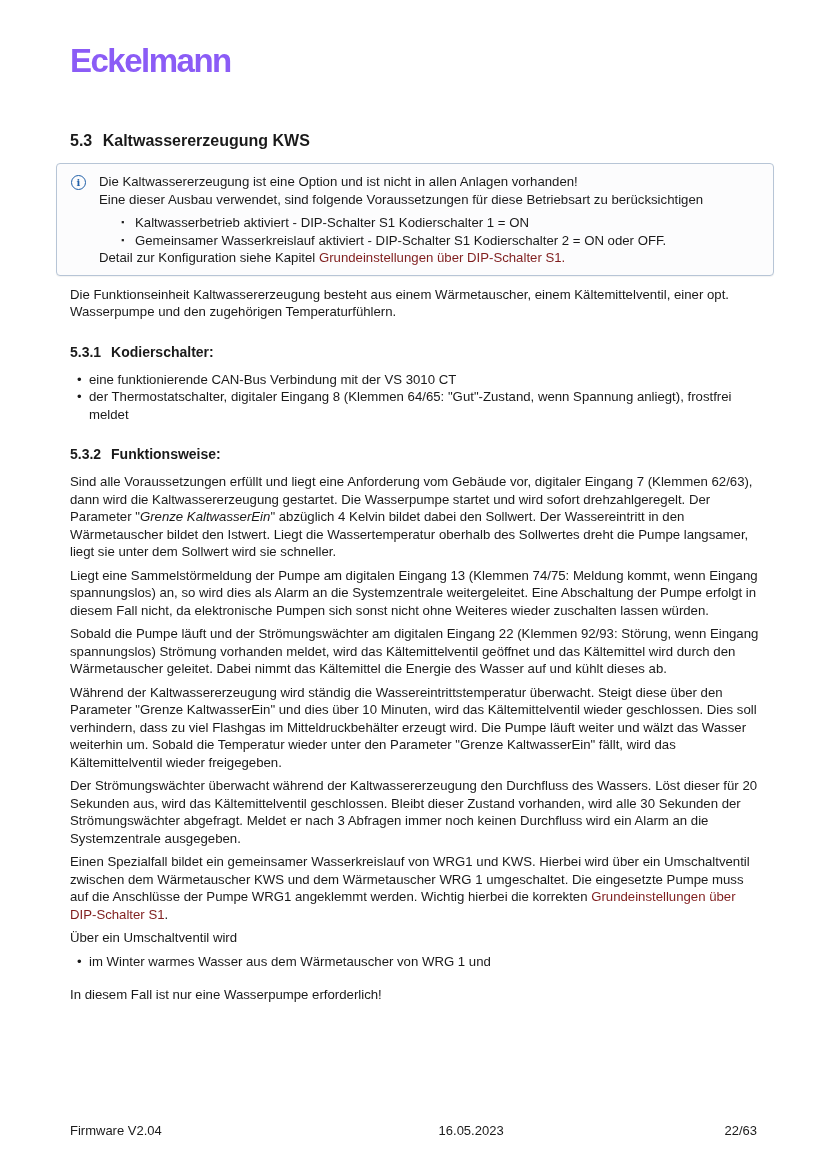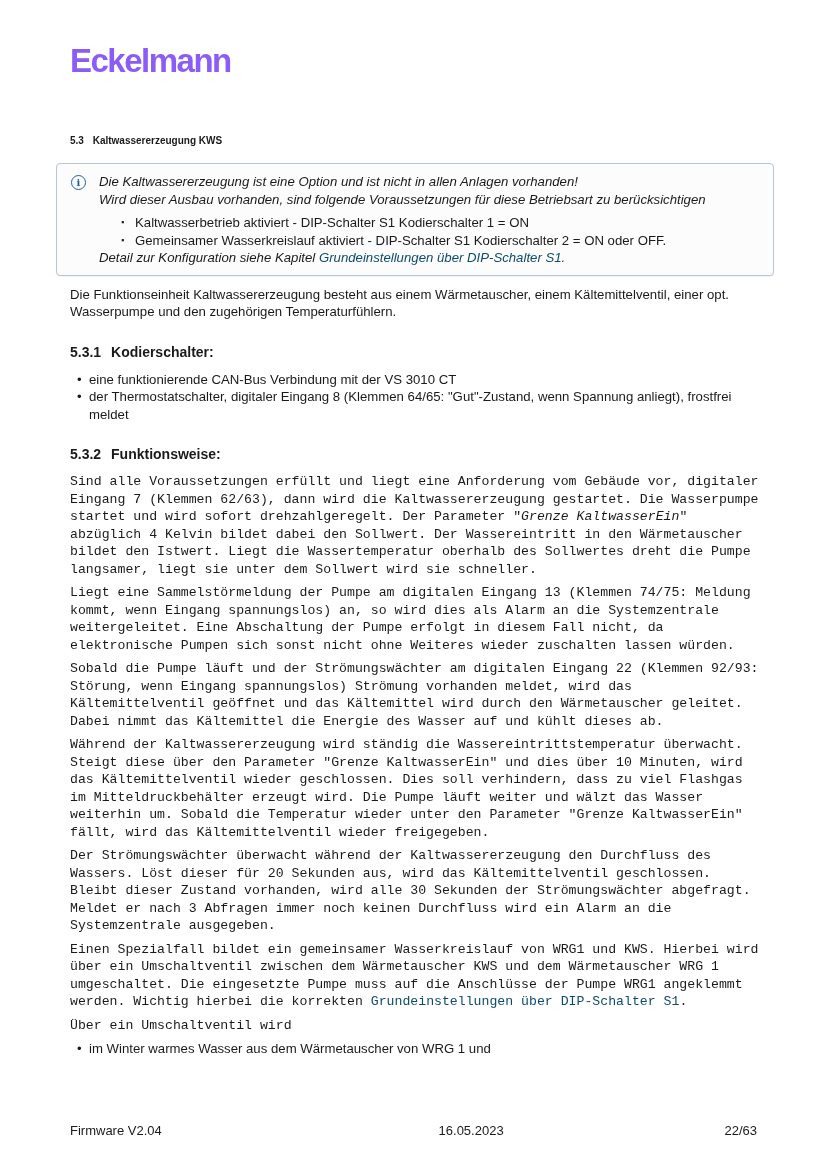--- a/index.html
+++ b/index.html
@@ -6,40 +6,40 @@
   body {
     width: 827px; height: 1169px; position: relative; overflow: hidden;
     font-family: "Liberation Sans", sans-serif; color: #1a1a1a;
   }
   .logo {
     position: absolute; left: 70px; top: 42px;
     font-family: "Liberation Sans", sans-serif; font-weight: bold;
     font-size: 33px; letter-spacing: -1.5px; color: #8b5cf6;
   }
   .content { position: absolute; left: 70px; top: 132px; width: 690px; font-size: 13.2px; line-height: 17.5px; }
-  h2 { font-size: 10px; font-weight: bold; margin: 0 0 13px 0; line-height: 18px; }
+  h2 { font-size: 16px; font-weight: bold; margin: 0 0 13px 0; line-height: 18px; }
   h3 { font-size: 14px; font-weight: bold; margin: 22px 0 10px 0; line-height: 18px; }
   .sec-num { margin-right: 6px; }
   .note {
     border: 1px solid #b7c5d6; border-radius: 4px; background: #fcfcfd;
     padding: 9px 12px 8px 42px; position: relative; margin: 0 -14px 0 -14px;
     box-shadow: 0 1px 1px rgba(0,0,0,0.05);
   }
   .info-icon {
     position: absolute; left: 14px; top: 11px; width: 13px; height: 13px;
     border: 1.6px solid #1f5fa8; border-radius: 50%;
     color: #1f5fa8; font-size: 10px; font-weight: bold; line-height: 13px; text-align: center;
     font-family: "DejaVu Serif", serif;
   }
-  .note p { margin: 0; font-style: italic; }
+  .note p { margin: 0; }
   .note ul { margin: 6px 0 0 0; padding-left: 22px; list-style: none; }
   .note ul li { position: relative; padding-left: 14px; }
   .note ul li::before { content: "▪"; position: absolute; left: 0; top: 0; font-size: 9px; }
-  a.link { color: #0c4a6e; text-decoration: none; }
-  p.body { margin: 5px 0 6px 0; font-family: Liberation Mono, monospace; }
+  a.link { color: #7f1d1d; text-decoration: none; }
+  p.body { margin: 5px 0 6px 0; }
   p.intro { margin: 10px 0 4px 0; }
   ul.bullets { margin: 0 0 0 0; padding-left: 19px; list-style: none; }
   ul.bullets li { position: relative; padding-left: 0; }
   ul.bullets li::before { content: "•"; position: absolute; left: -12px; top: 0; }
   .footer {
     position: absolute; top: 1123px; left: 70px; width: 687px;
     font-size: 13px; display: flex; justify-content: space-between;
   }
 </style>
 </head>
@@ -49,21 +49,21 @@
 
 <div class="content">
   <h2>
     <span class="sec-num">5.3</span>
     <span>Kaltwassererzeugung KWS</span>
   </h2>
 
   <div class="note">
     <span class="info-icon">i</span>
     <p>Die Kaltwassererzeugung ist eine Option und ist nicht in allen Anlagen vorhanden!</p>
-    <p>Wird dieser Ausbau vorhanden, sind folgende Voraussetzungen für diese Betriebsart zu berücksichtigen</p>
+    <p>Eine dieser Ausbau verwendet, sind folgende Voraussetzungen für diese Betriebsart zu berücksichtigen</p>
     <ul>
       <li>Kaltwasserbetrieb aktiviert - DIP-Schalter S1 Kodierschalter 1 = ON</li>
       <li>Gemeinsamer Wasserkreislauf aktiviert - DIP-Schalter S1 Kodierschalter 2 = ON oder OFF.</li>
     </ul>
     <p><span>Detail zur Konfiguration siehe Kapitel </span><a class="link">Grundeinstellungen über DIP-Schalter S1.</a></p>
   </div>
 
   <p class="intro">Die Funktionseinheit Kaltwassererzeugung besteht aus einem Wärmetauscher, einem Kältemittelventil, einer opt. Wasserpumpe und den zugehörigen Temperaturfühlern.</p>
 
   <h3>
@@ -83,19 +83,20 @@
   <p class="body"><span>Sind alle Voraussetzungen erfüllt und liegt eine Anforderung vom Gebäude vor, digitaler Eingang 7 (Klemmen 62/63), dann wird die Kaltwassererzeugung gestartet. Die Wasserpumpe startet und wird sofort drehzahlgeregelt. Der Parameter "</span><em>Grenze KaltwasserEin</em><span>" abzüglich 4 Kelvin bildet dabei den Sollwert. Der Wassereintritt in den Wärmetauscher bildet den Istwert. Liegt die Wassertemperatur oberhalb des Sollwertes dreht die Pumpe langsamer, liegt sie unter dem Sollwert wird sie schneller.</span></p>
   <p class="body">Liegt eine Sammelstörmeldung der Pumpe am digitalen Eingang 13 (Klemmen 74/75: Meldung kommt, wenn Eingang spannungslos) an, so wird dies als Alarm an die Systemzentrale weitergeleitet. Eine Abschaltung der Pumpe erfolgt in diesem Fall nicht, da elektronische Pumpen sich sonst nicht ohne Weiteres wieder zuschalten lassen würden.</p>
   <p class="body">Sobald die Pumpe läuft und der Strömungswächter am digitalen Eingang 22 (Klemmen 92/93: Störung, wenn Eingang spannungslos) Strömung vorhanden meldet, wird das Kältemittelventil geöffnet und das Kältemittel wird durch den Wärmetauscher geleitet. Dabei nimmt das Kältemittel die Energie des Wasser auf und kühlt dieses ab.</p>
   <p class="body">Während der Kaltwassererzeugung wird ständig die Wassereintrittstemperatur überwacht. Steigt diese über den Parameter "Grenze KaltwasserEin" und dies über 10 Minuten, wird das Kältemittelventil wieder geschlossen. Dies soll verhindern, dass zu viel Flashgas im Mitteldruckbehälter erzeugt wird. Die Pumpe läuft weiter und wälzt das Wasser weiterhin um. Sobald die Temperatur wieder unter den Parameter "Grenze KaltwasserEin" fällt, wird das Kältemittelventil wieder freigegeben.</p>
   <p class="body">Der Strömungswächter überwacht während der Kaltwassererzeugung den Durchfluss des Wassers. Löst dieser für 20 Sekunden aus, wird das Kältemittelventil geschlossen. Bleibt dieser Zustand vorhanden, wird alle 30 Sekunden der Strömungswächter abgefragt. Meldet er nach 3 Abfragen immer noch keinen Durchfluss wird ein Alarm an die Systemzentrale ausgegeben.</p>
   <p class="body"><span>Einen Spezialfall bildet ein gemeinsamer Wasserkreislauf von WRG1 und KWS. Hierbei wird über ein Umschaltventil zwischen dem Wärmetauscher KWS und dem Wärmetauscher WRG 1 umgeschaltet. Die eingesetzte Pumpe muss auf die Anschlüsse der Pumpe WRG1 angeklemmt werden. Wichtig hierbei die korrekten </span><a class="link">Grundeinstellungen über DIP-Schalter S1</a><span>.</span></p>
   <p class="body">Über ein Umschaltventil wird</p>
   <ul class="bullets" style="margin-bottom:16px;">
     <li>im Winter warmes Wasser aus dem Wärmetauscher von WRG 1 und</li>
   </ul>
+  <p class="body">In diesem Fall ist nur eine Wasserpumpe erforderlich!</p>
 </div>
 
 <div class="footer">
   <span>Firmware V2.04</span>
   <span style="margin-left:56px;text-align:right;">16.05.2023</span>
   <span>22/63</span>
 </div>
 
 </body></html>

